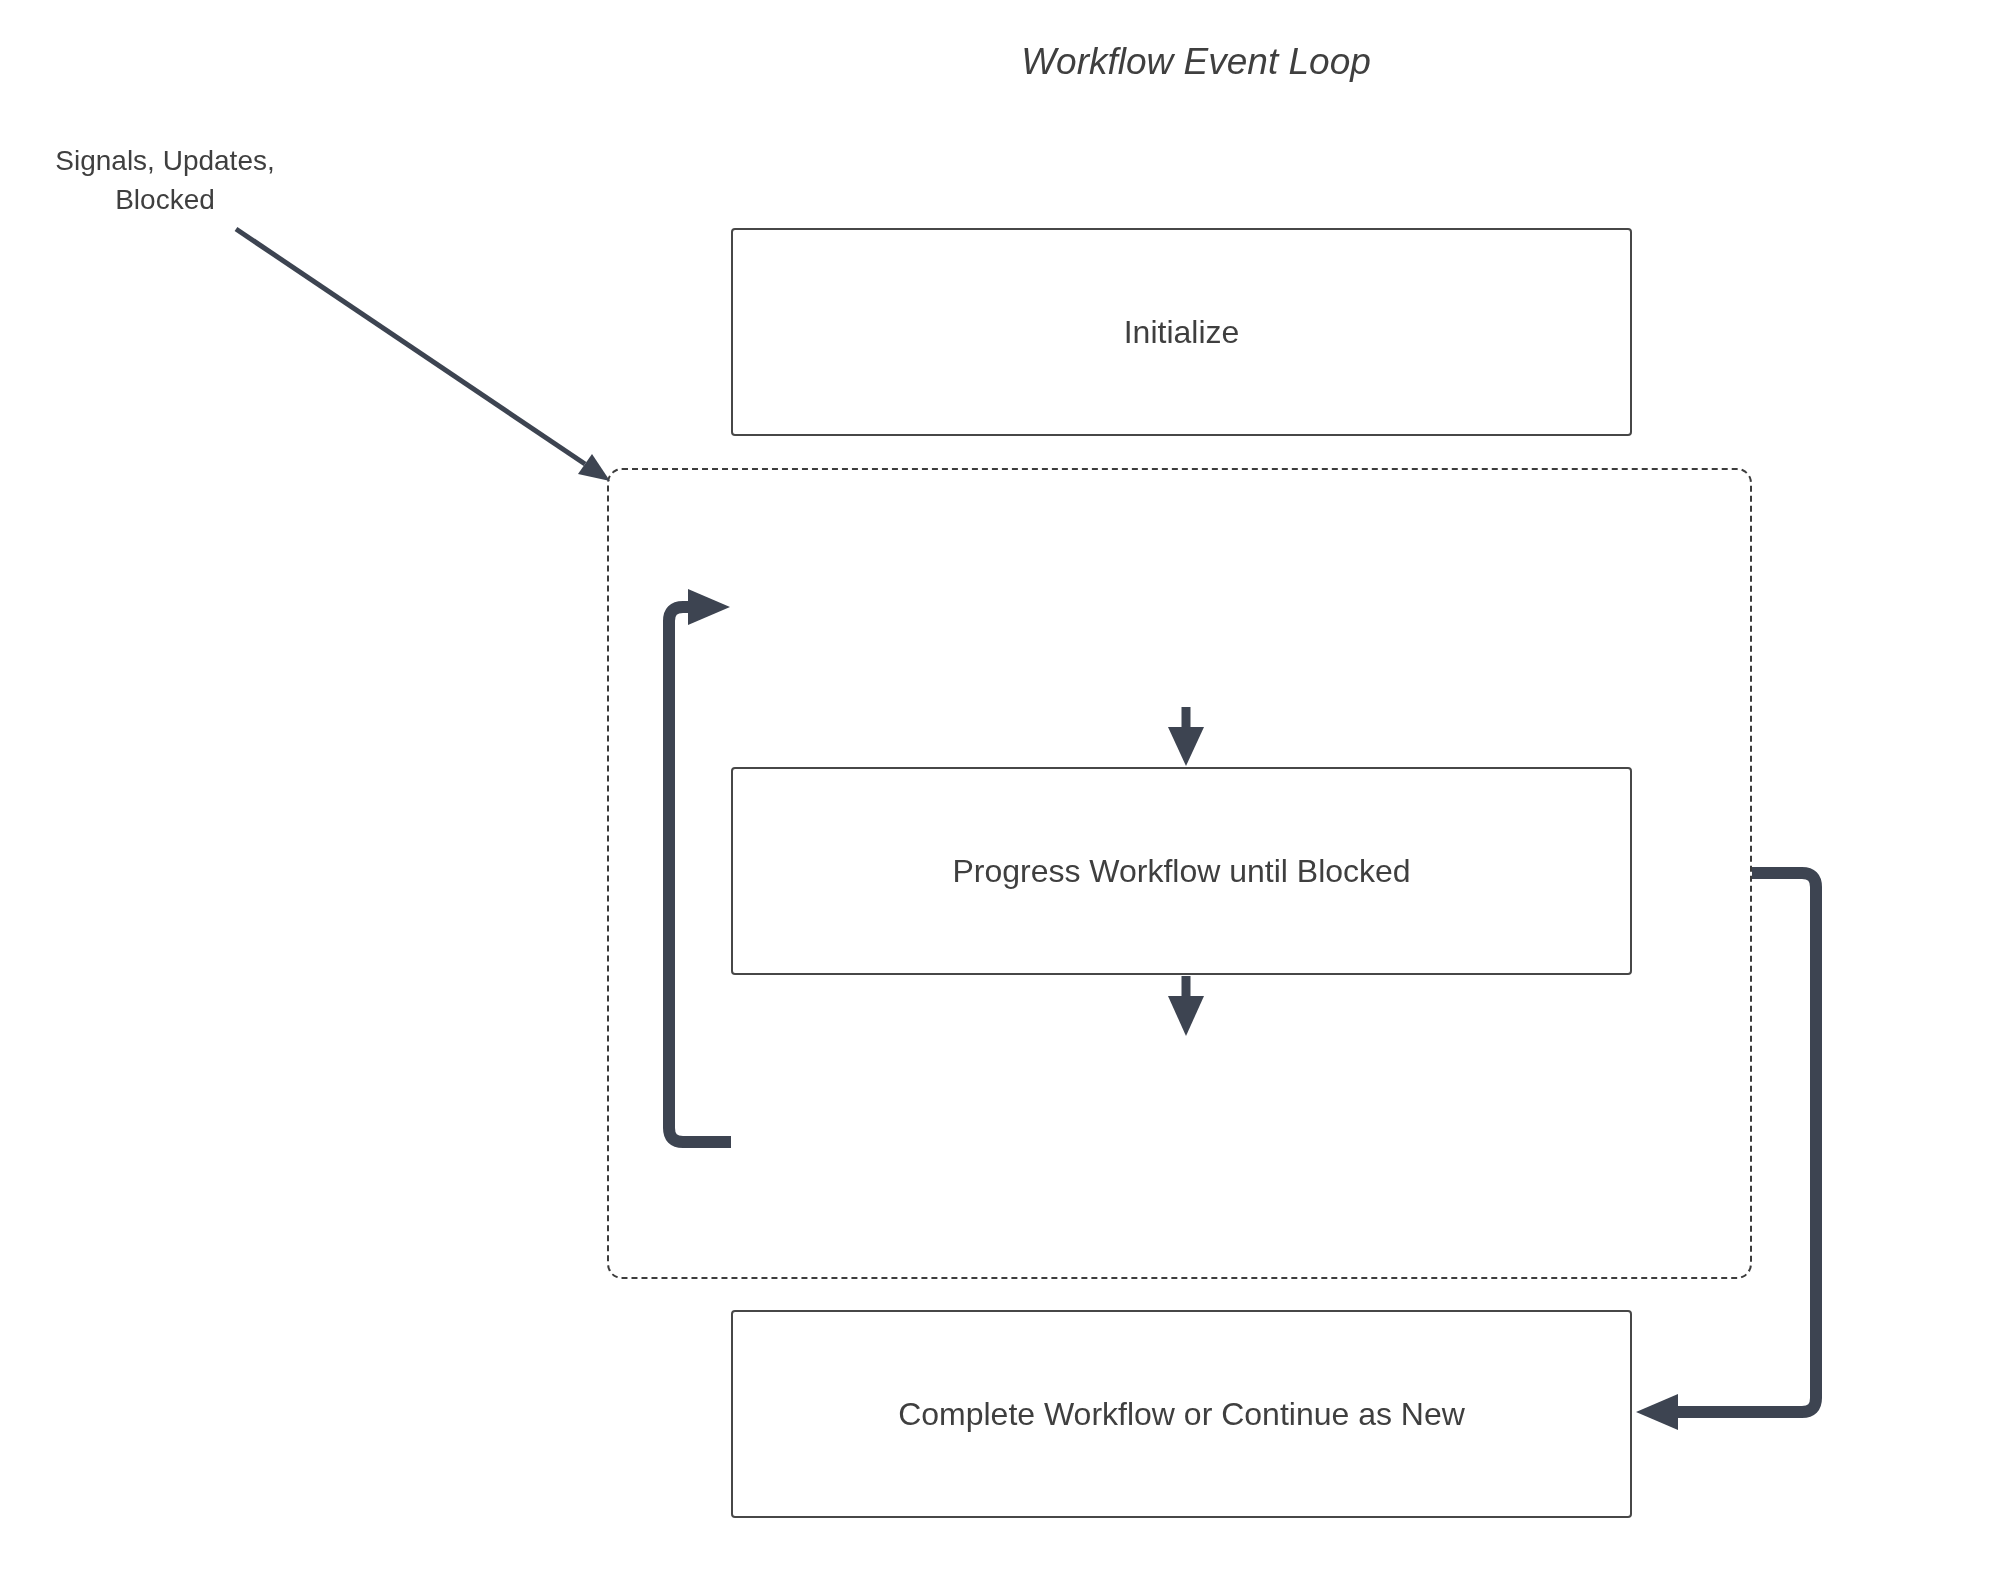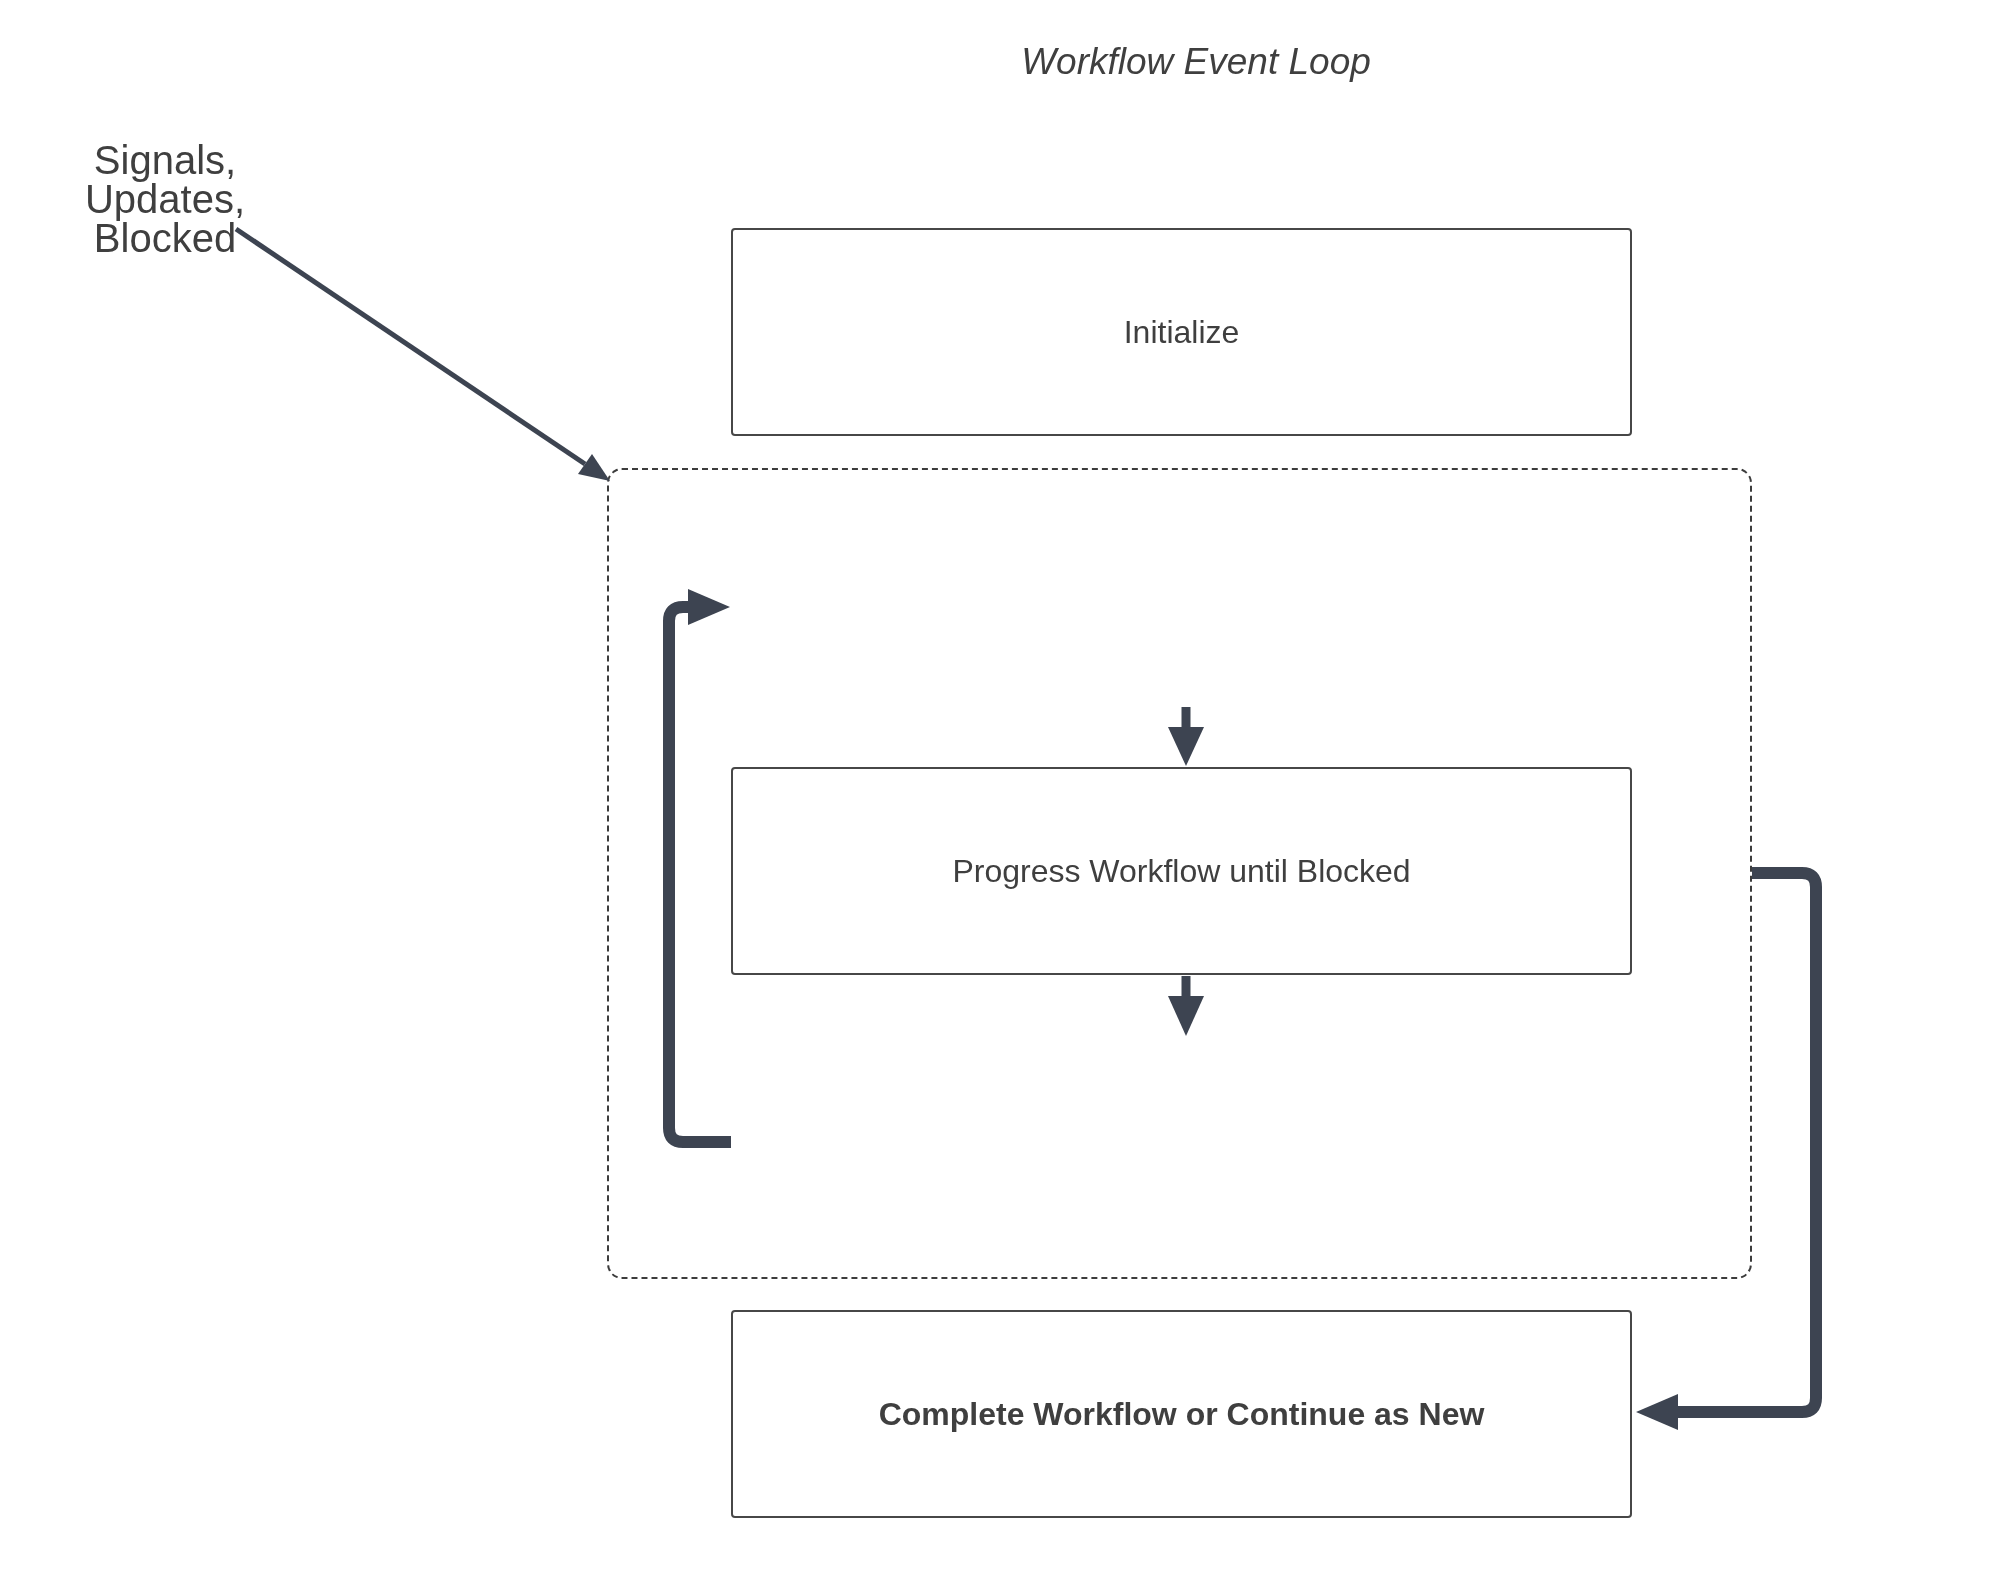--- a/index.html
+++ b/index.html
@@ -23,40 +23,40 @@
     left:796px;top:40px;width:800px;
     text-align:center;
     font-size:37px;line-height:44px;
     font-style:italic;
     color:var(--text);
   }
   .annotation{
     position:absolute;
     left:15px;top:141px;width:300px;
     text-align:center;
-    font-size:40px;line-height:39px;
+    font-size:28px;line-height:39px;
     color:var(--text);
   }
   .node{
     position:absolute;
     left:731px;width:901px;height:208px;
     border:2px solid var(--box-border);
     border-radius:4px;
     background:var(--background);
     display:flex;align-items:center;justify-content:center;
     text-align:center;
     font-size:32px;
     color:var(--text);
     box-sizing:border-box;
   }
   .node-initialize{top:228px;}
   .node-progress-signals{top:497px;}
   .node-progress-workflow{top:767px;}
   .node-execute-queries{top:1038px;}
-  .node-complete{top:1310px;font-weight:bold;}
+  .node-complete{top:1310px;}
   .loop-group{
     position:absolute;
     left:607px;top:468px;width:1145px;height:811px;
     border:2px dashed var(--dashed-border);
     border-radius:15px;
     box-sizing:border-box;
     background:transparent;
   }
   .connector-layer{
     position:absolute;left:0;top:0;width:2006px;height:1576px;

